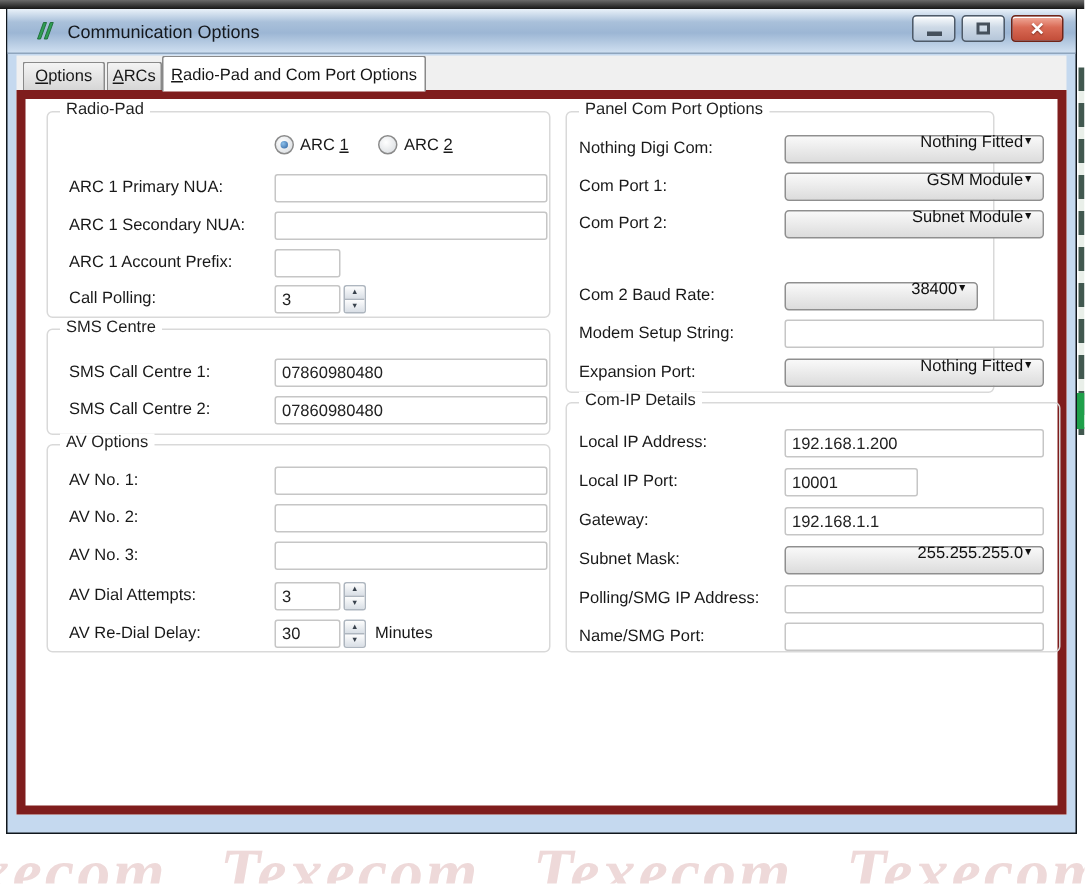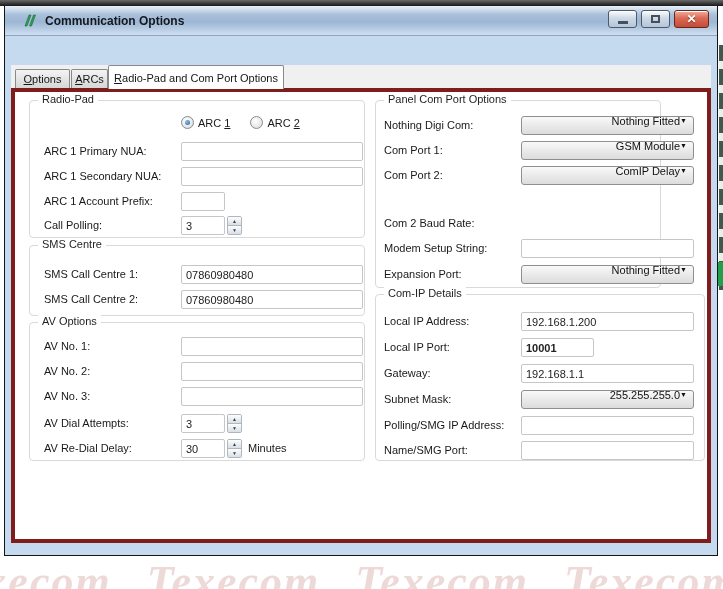--- a/index.html
+++ b/index.html
@@ -20,65 +20,65 @@
      font-family:"Liberation Serif", serif; font-style:italic; font-weight:bold;
      font-size:44px; letter-spacing:2px; word-spacing:22px; color:#eed9d9; }
 
   
   .window { position:absolute; left:4px; top:6px; width:714px; height:550px;
      background:#c5d9ef; border:1px solid #10161c; border-top:none; }
 
   .titlebar { position:absolute; left:0; top:0; right:0; height:30px;
      background:linear-gradient(180deg,#e9f1f9 0%,#a9c0da 30%,#9cb6d4 55%,#cfdff0 100%);
      border-bottom:1px solid #8fa5bd; }
-  .titlebar-inner { display:flex; align-items:center; height:100%; padding-left:16px;font-weight:bold; }
+  .titlebar-inner { display:flex; align-items:center; height:100%; padding-left:16px; }
   .app-icon { width:16px; height:16px; margin-right:8px; display:inline-block; }
   .title-text { font-size:12px; color:#14181d; }
 
   .winbtns { position:absolute; top:4px; right:8px; display:flex; gap:4px; }
   .wbtn { width:29px; height:18px; border:1px solid #4e5a68; border-radius:3px;
      background:linear-gradient(180deg,#fbfdfe,#cdd9e6 45%,#b5c6d9);
      display:flex; align-items:center; justify-content:center; cursor:default;
      box-shadow:inset 0 1px 0 #ffffff; }
   .wbtn.close { width:35px; border-color:#6f2418;
      background:linear-gradient(180deg,#f2ae9e,#d96a55 45%,#c24d39);
      color:#fff; font-size:12px; font-weight:bold; text-shadow:0 1px 1px #7a2a1e; }
   .min-glyph { width:10px; height:3px; background:#45505c; margin-top:7px; }
   .restore-glyph { width:9px; height:8px; border:2px solid #45505c; background:transparent; }
 
   
-  .client { position:absolute; left:6px; right:6px; top:31px; bottom:12px; background:#f0f0f0;margin-top:28px; }
+  .client { position:absolute; left:6px; right:6px; top:31px; bottom:12px; background:#f0f0f0; }
 
   .tab { position:absolute; border:1px solid #898989; border-bottom:none;
      border-radius:2px 2px 0 0; font-size:11px; color:#161616; text-align:center; }
   .tab.inactive { top:4px; height:19px; padding-top:3px;
      background:linear-gradient(180deg,#f4f4f4,#d6d6d6); }
   .tab.active { top:0; height:24px; padding-top:6px; background:#ffffff; z-index:3; }
   .u { text-decoration:underline; }
 
   .page { position:absolute; left:0; top:23px; width:700px; bottom:0;
-     background:#ffffff; border:4px solid #7f1d1d; z-index:2; }
+     background:#ffffff; border:6px solid #7f1d1d; z-index:2; }
 
   .group { position:absolute; border:1px solid #d9d9d9; border-radius:4px; }
   .group-title { position:absolute; top:-8px; left:8px; background:#ffffff;
      padding:0 4px; font-size:11px; color:#1f1f1f; white-space:nowrap; }
 
   .row { position:absolute; left:0; right:0; height:20px; }
   .lbl { position:absolute; top:3px; font-size:11px; color:#191919; white-space:nowrap; }
   .grp-left .lbl { left:14px; }
   .grp-right .lbl { left:8px; }
   .ctl { position:absolute; top:0; }
   .grp-left .ctl { left:151px; }
   .grp-right .ctl { left:145px; }
 
   .tbox { height:19px; border:1px solid #c6c6c6; border-radius:2px; background:#fff;
      font-family:"Liberation Sans", sans-serif; font-size:11px; color:#222;
      padding:0 4px; outline:none; }
   .w182 { width:182px; } .w173 { width:173px; } .w129 { width:129px; }
-  .w89 { width:73px;font-weight:bold; } .w44 { width:44px; }
+  .w89 { width:89px; } .w44 { width:44px; }
 
   .combo { height:19px; border:1px solid #8f8f8f; border-radius:3px;
      background:linear-gradient(180deg,#f9f9f9,#dcdcdc);
      display:flex; align-items:center; justify-content:flex-end;
      padding:0 6px 10px 5px; font-size:11px; color:#111; cursor:default; }
   .combo .arr { font-size:7px; color:#111; line-height:1; }
 
   .spin { display:flex; }
   .spinbtns { width:15px; height:19px; margin-left:2px; display:flex; flex-direction:column;
      border:1px solid #aeb6bf; border-radius:2px; overflow:hidden; }
@@ -229,26 +229,30 @@
         <div class="row" style="top:40px;">
           <span class="lbl">Com Port 1:</span>
           <div class="ctl combo w173">
             <span>GSM Module</span>
             <span class="arr">▼</span>
           </div>
         </div>
         <div class="row" style="top:65px;">
           <span class="lbl">Com Port 2:</span>
           <div class="ctl combo w173">
-            <span>ComIP Delay</span>
+            <span>Subnet Module</span>
             <span class="arr">▼</span>
           </div>
         </div>
         <div class="row" style="top:113px;">
           <span class="lbl">Com 2 Baud Rate:</span>
+          <div class="ctl combo w129">
+            <span>38400</span>
+            <span class="arr">▼</span>
+          </div>
         </div>
         <div class="row" style="top:138px;">
           <span class="lbl">Modem Setup String:</span>
           <input class="tbox w173 ctl" value="" style="">
         </div>
         <div class="row" style="top:164px;">
           <span class="lbl">Expansion Port:</span>
           <div class="ctl combo w173">
             <span>Nothing Fitted</span>
             <span class="arr">▼</span>

